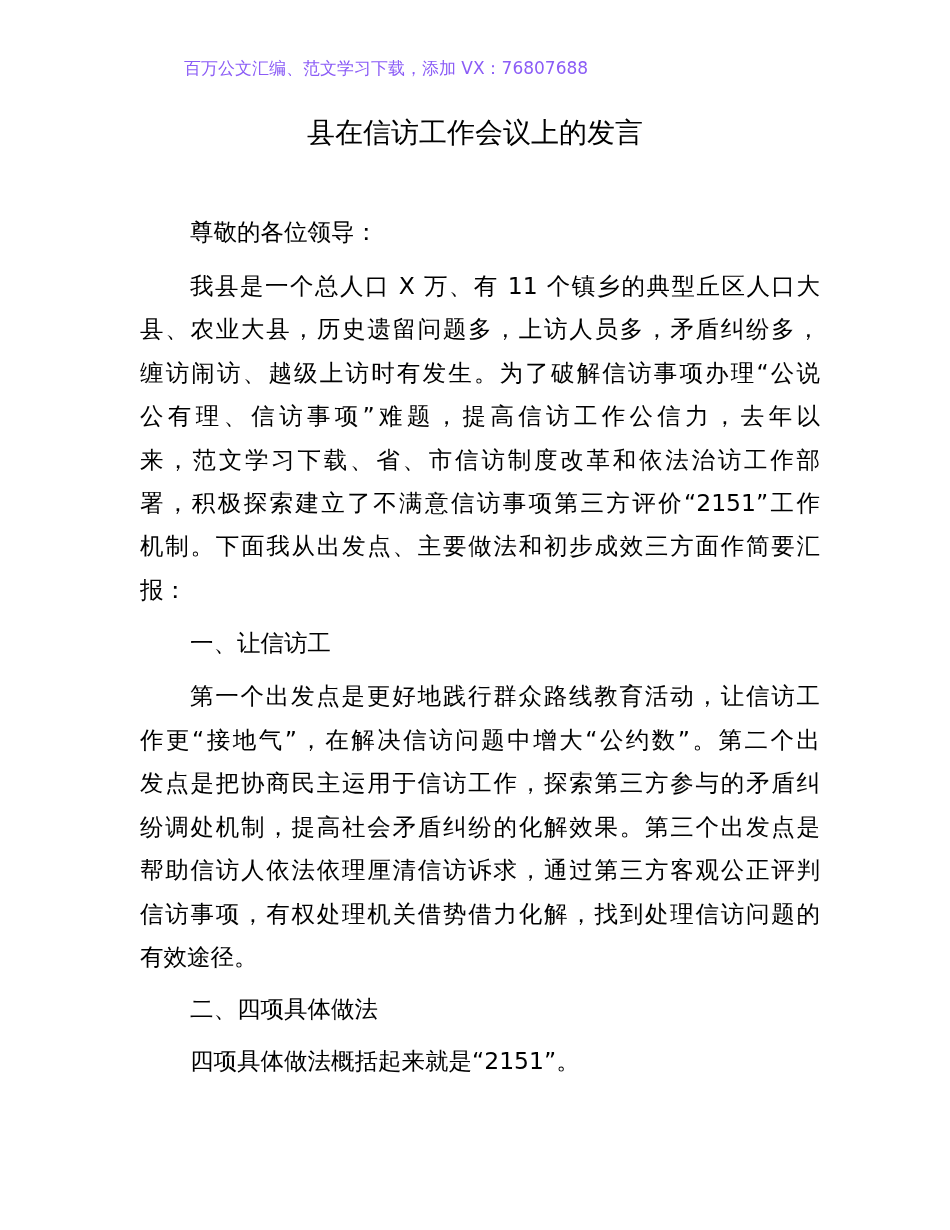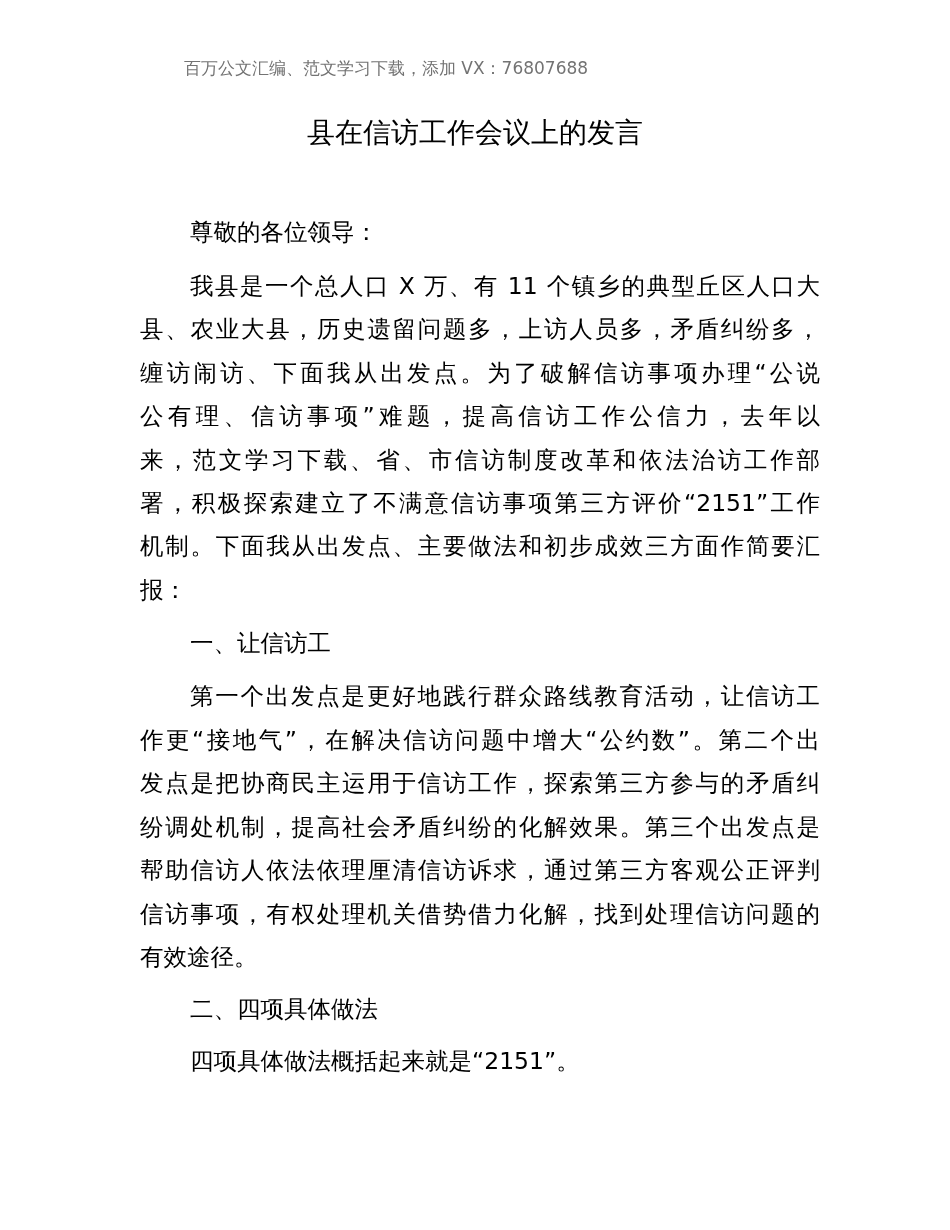--- a/index.html
+++ b/index.html
@@ -1,36 +1,36 @@
 <!DOCTYPE html>
 <html><head>
 <meta charset="utf-8">
 <style>
   html, body { margin: 0; padding: 0; background: #ffffff; }
   body { width: 950px; height: 1230px; position: relative; overflow: hidden;
          font-family: "DejaVu Sans", sans-serif; color: #000; }
   .header { position: absolute; top: 57px; left: 0; width: 772px; text-align: center;
-            font-size: 17px; color: #737373; letter-spacing: 0px; }
+            font-size: 17px; color: #8b5cf6; letter-spacing: 0px; }
   .title { position: absolute; top: 114px; left: 0; width: 950px; text-align: center;
            font-size: 28px; }
   .line { position: absolute; left: 140px; width: 680px; font-size: 23.5px;
           white-space: nowrap; text-align: justify; text-align-last: justify; margin-top: 40px; }
   .line.indent { left: 190px; width: 630px; }
   .line.last { text-align-last: left; }
 </style>
 </head>
 <body>
 
 <div class="header">百万公文汇编、范文学习下载，添加 VX：76807688</div>
 <div class="title">县在信访工作会议上的发言</div>
 
 <div class="line indent last" style="top:176px">尊敬的各位领导：</div>
 <div class="line indent" style="top:230px">我县是一个总人口 X 万、有 11 个镇乡的典型丘区人口大</div>
 <div class="line" style="top:273px">县、农业大县，历史遗留问题多，上访人员多，矛盾纠纷多，</div>
-<div class="line" style="top:317px">缠访闹访、下面我从出发点。为了破解信访事项办理“公说</div>
+<div class="line" style="top:317px">缠访闹访、越级上访时有发生。为了破解信访事项办理“公说</div>
 <div class="line" style="top:360px">公有理、信访事项”难题，提高信访工作公信力，去年以</div>
 <div class="line" style="top:404px">来，范文学习下载、省、市信访制度改革和依法治访工作部</div>
 <div class="line" style="top:447px">署，积极探索建立了不满意信访事项第三方评价“2151”工作</div>
 <div class="line" style="top:490px">机制。下面我从出发点、主要做法和初步成效三方面作简要汇</div>
 <div class="line last" style="top:534px">报：</div>
 <div class="line indent last" style="top:587px">一、让信访工</div>
 <div class="line indent" style="top:640px">第一个出发点是更好地践行群众路线教育活动，让信访工</div>
 <div class="line" style="top:684px">作更“接地气”，在解决信访问题中增大“公约数”。第二个出</div>
 <div class="line" style="top:727px">发点是把协商民主运用于信访工作，探索第三方参与的矛盾纠</div>
 <div class="line" style="top:771px">纷调处机制，提高社会矛盾纠纷的化解效果。第三个出发点是</div>

